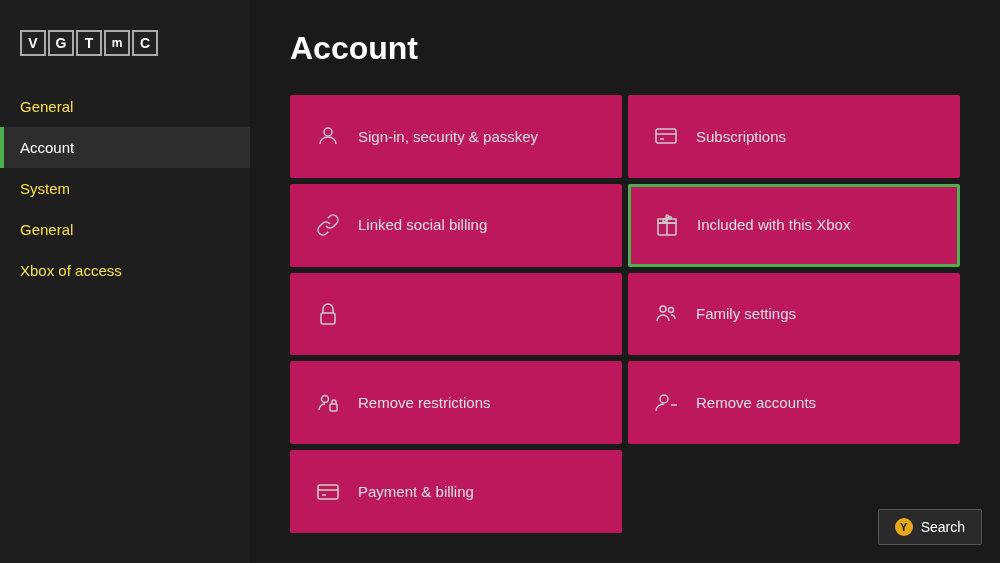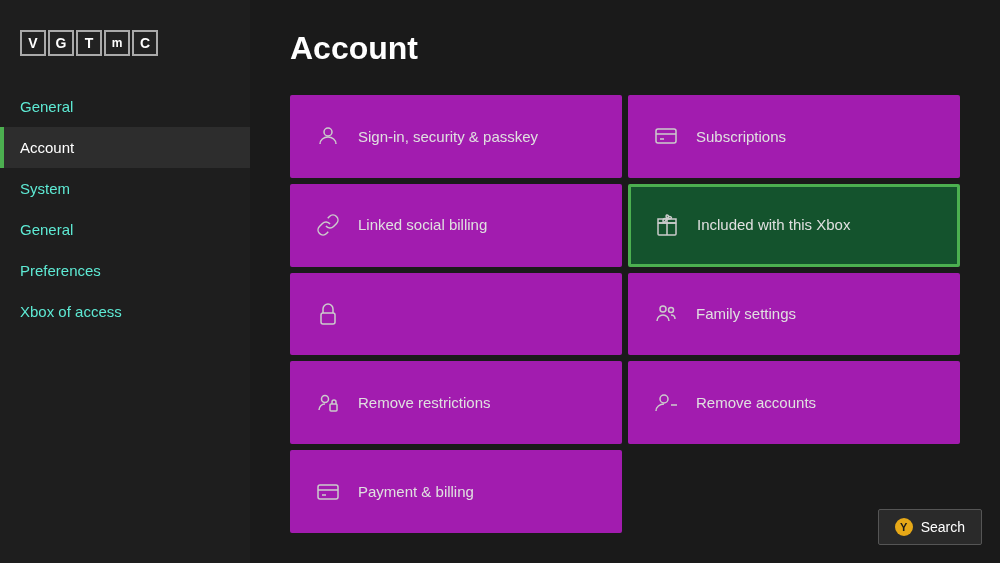--- a/index.html
+++ b/index.html
@@ -48,21 +48,21 @@
     }
 
     .sidebar-nav {
       display: flex;
       flex-direction: column;
     }
 
     .sidebar-item {
       padding: 12px 20px;
       font-size: 15px;
-      color: #5eead4;
+      color: #fde047;
       cursor: pointer;
       position: relative;
     }
 
     .sidebar-item.active {
       background: #2d2d2d;
       color: #ffffff;
     }
 
     .sidebar-item.active::before {
@@ -92,34 +92,34 @@
 
     
     .tiles-grid {
       display: grid;
       grid-template-columns: 1fr 1fr;
       gap: 6px;
       flex: 1;
     }
 
     .tile {
-      background-color: #a21caf;
+      background-color: #be185d;
       display: flex;
       align-items: center;
       padding: 0 22px;
       min-height: 72px;
       cursor: pointer;
       border: 2px solid transparent;
       transition: background 0.15s;
       border-radius: 2px;
     }
 
     .tile.selected {
       border: 3px solid #4caf50;
-      background-color: #14532d;
+      background-color: #be185d;
     }
 
     .tile-icon {
       width: 28px;
       height: 28px;
       margin-right: 16px;
       flex-shrink: 0;
       display: flex;
       align-items: center;
       justify-content: center;
@@ -191,23 +191,20 @@
     <div class="sidebar-item active">
       <span>Account</span>
     </div>
     <div class="sidebar-item">
       <span>System</span>
     </div>
     <div class="sidebar-item">
       <span>General</span>
     </div>
     <div class="sidebar-item">
-      <span>Preferences</span>
-    </div>
-    <div class="sidebar-item">
       <span>Xbox of access</span>
     </div>
   </nav>
 </div>
 
 <div class="main">
   <h1 class="page-title">Account</h1>
 
   <div class="tiles-grid">
 

